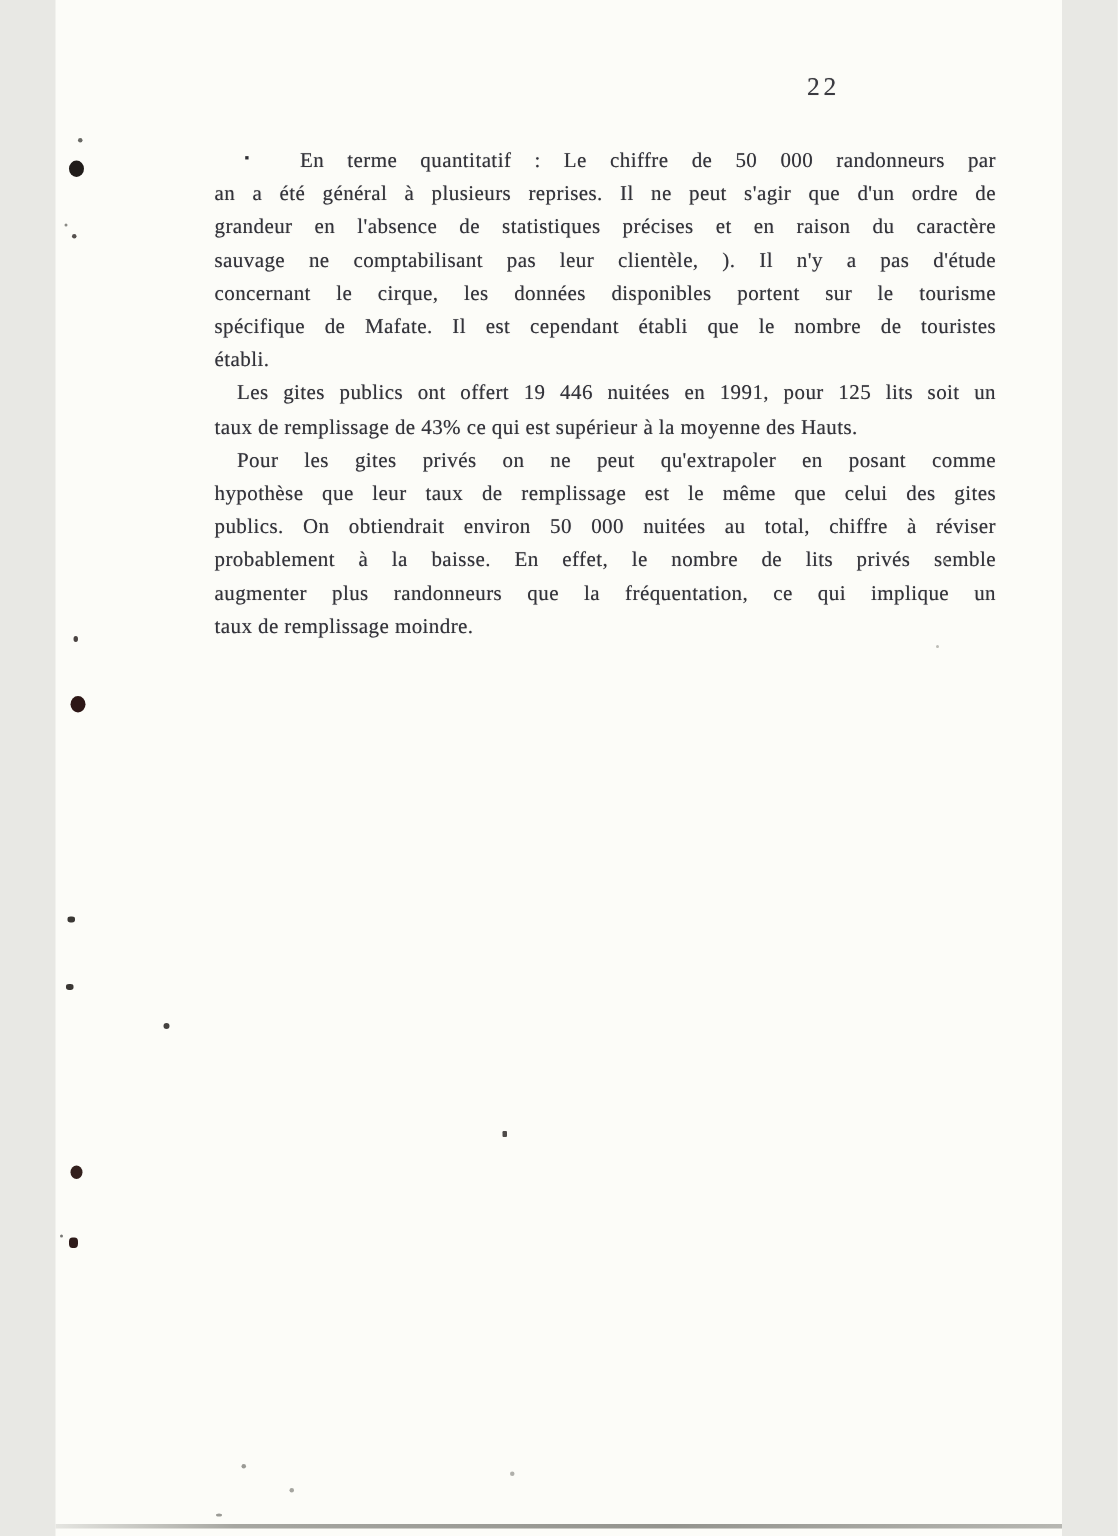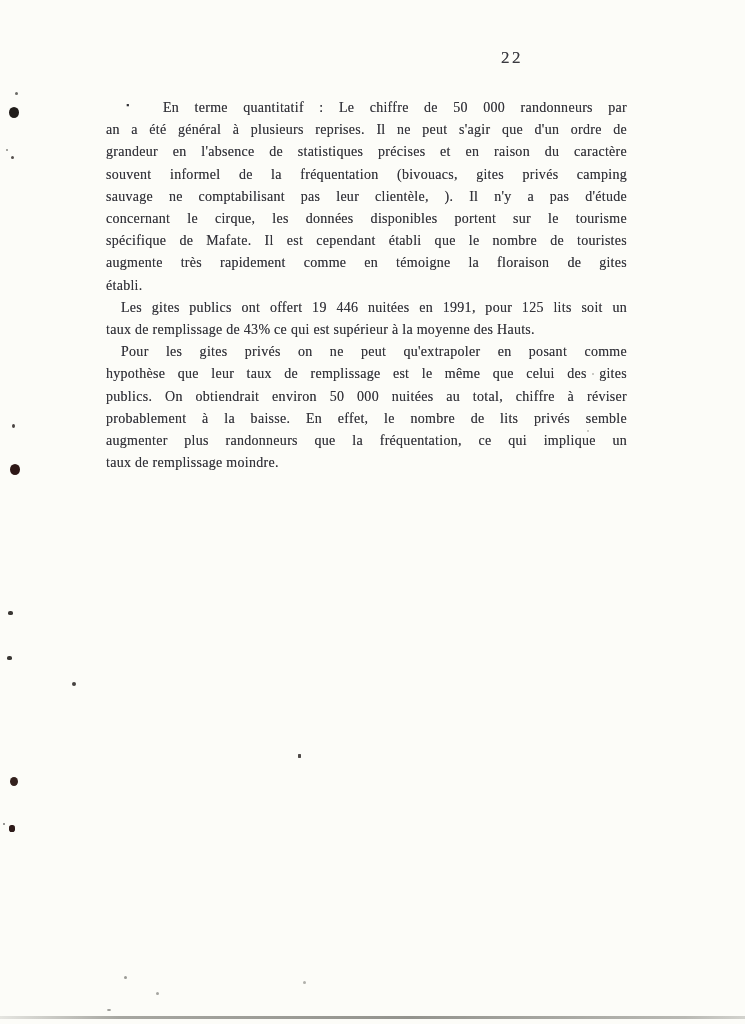--- a/index.html
+++ b/index.html
@@ -1,18 +1,18 @@
 <!DOCTYPE html>
 <html><head>
 <meta charset="utf-8">
 <style>
   html,body { margin:0; padding:0; background:#e8e8e4; }
   .page {
     position:relative;
-    width:745px; height:1024px;
+    width:671px; height:1024px;
     margin:0 auto;
     background:#fcfcf8;
     overflow:hidden;
     font-family:"Liberation Serif", serif;
     color:#33333a;
   }
   .page-number {
     position:absolute;
     top:48px; left:501px;
     font-size:17px;
@@ -63,25 +63,23 @@
 <div class="page">
   <div class="page-number">22</div>
 
   <span class="bullet">▪</span>
 
   <div class="text-block" id="text-block">
       <div class="para bullet-indent">
         <div class="line">En terme quantitatif : Le chiffre de 50 000 randonneurs par</div>
         <div class="line">an a été général à plusieurs reprises. Il ne peut s'agir que d'un ordre de</div>
         <div class="line">grandeur en l'absence de statistiques précises et en raison du caractère</div>
-        <div class="line">souvent informel de la fréquentation (bivouacs, gites privés camping</div>
         <div class="line">sauvage ne comptabilisant pas leur clientèle, ). Il n'y a pas d'étude</div>
         <div class="line">concernant le cirque, les données disponibles portent sur le tourisme</div>
         <div class="line">spécifique de Mafate. Il est cependant établi que le nombre de touristes</div>
-        <div class="line">augmente très rapidement comme en témoigne la floraison de gites</div>
         <div class="line last">établi.</div>
       </div>
       <div class="para first-indent">
         <div class="line">Les gites publics ont offert 19 446 nuitées en 1991, pour 125 lits soit un</div>
         <div class="line last">taux de remplissage de 43% ce qui est supérieur à la moyenne des Hauts.</div>
       </div>
       <div class="para first-indent">
         <div class="line">Pour les gites privés on ne peut qu'extrapoler en posant comme</div>
         <div class="line">hypothèse que leur taux de remplissage est le même que celui des gites</div>
         <div class="line">publics. On obtiendrait environ 50 000 nuitées au total, chiffre à réviser</div>

